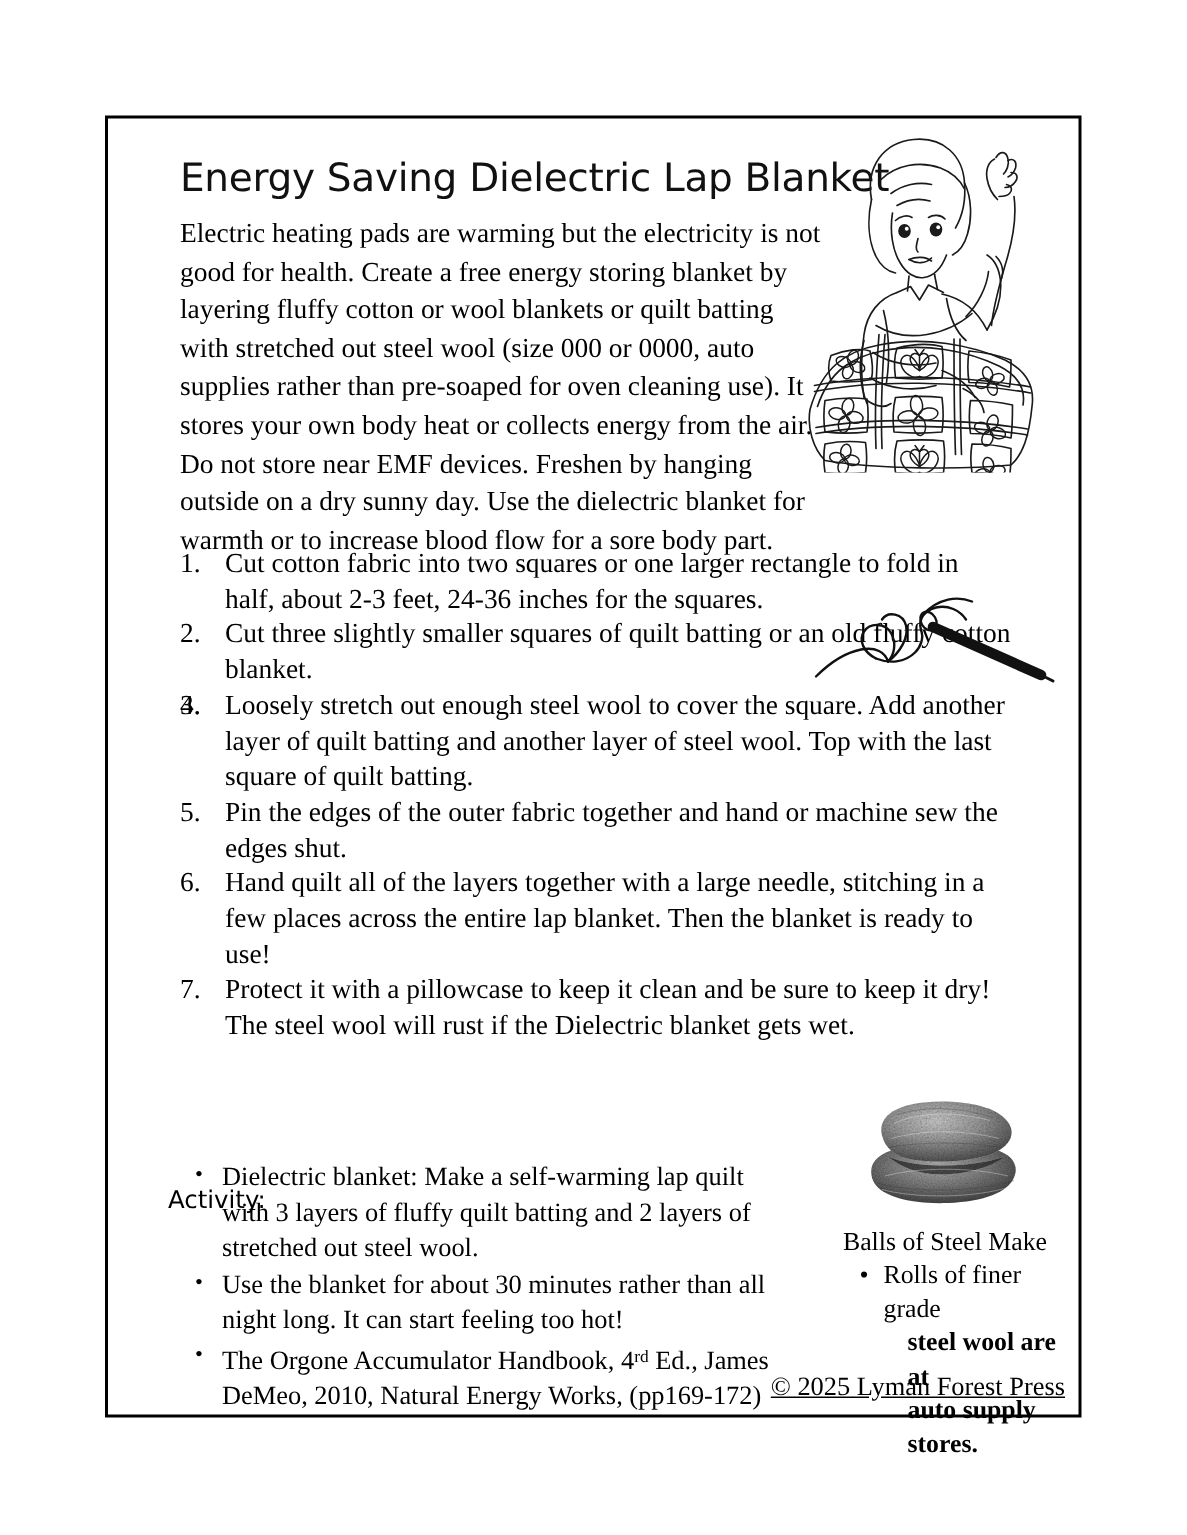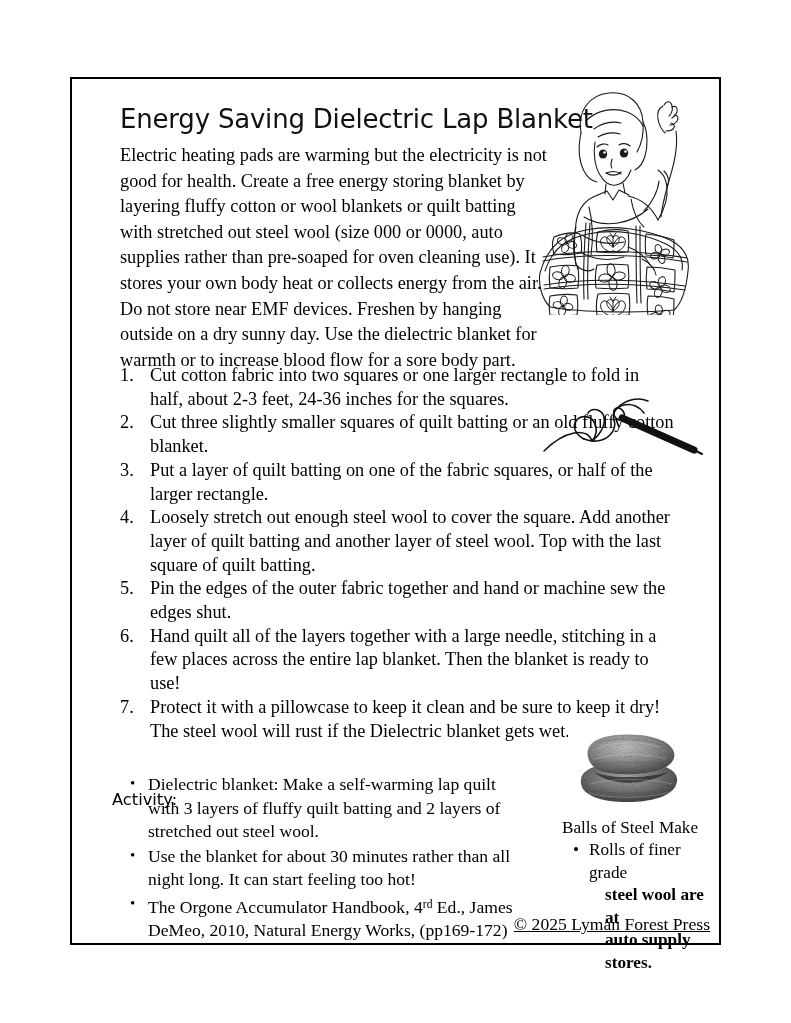--- a/index.html
+++ b/index.html
@@ -355,21 +355,20 @@
       <li>
         <span class="num">1.</span>
         <span>Cut cotton fabric into two squares or one larger rectangle to fold in half, about 2-3 feet, 24-36 inches for the squares.</span>
       </li>
       <li>
         <span class="num">2.</span>
         <span>Cut three slightly smaller squares of quilt batting or an old fluffy cotton blanket.</span>
       </li>
       <li>
         <span class="num">3.</span>
-        <span>Put a layer of quilt batting on one of the fabric squares, or half of the larger rectangle.</span>
       </li>
       <li>
         <span class="num">4.</span>
         <span>Loosely stretch out enough steel wool to cover the square. Add another layer of quilt batting and another layer of steel wool. Top with the last square of quilt batting.</span>
       </li>
       <li>
         <span class="num">5.</span>
         <span>Pin the edges of the outer fabric together and hand or machine sew the edges shut.</span>
       </li>
       <li>

